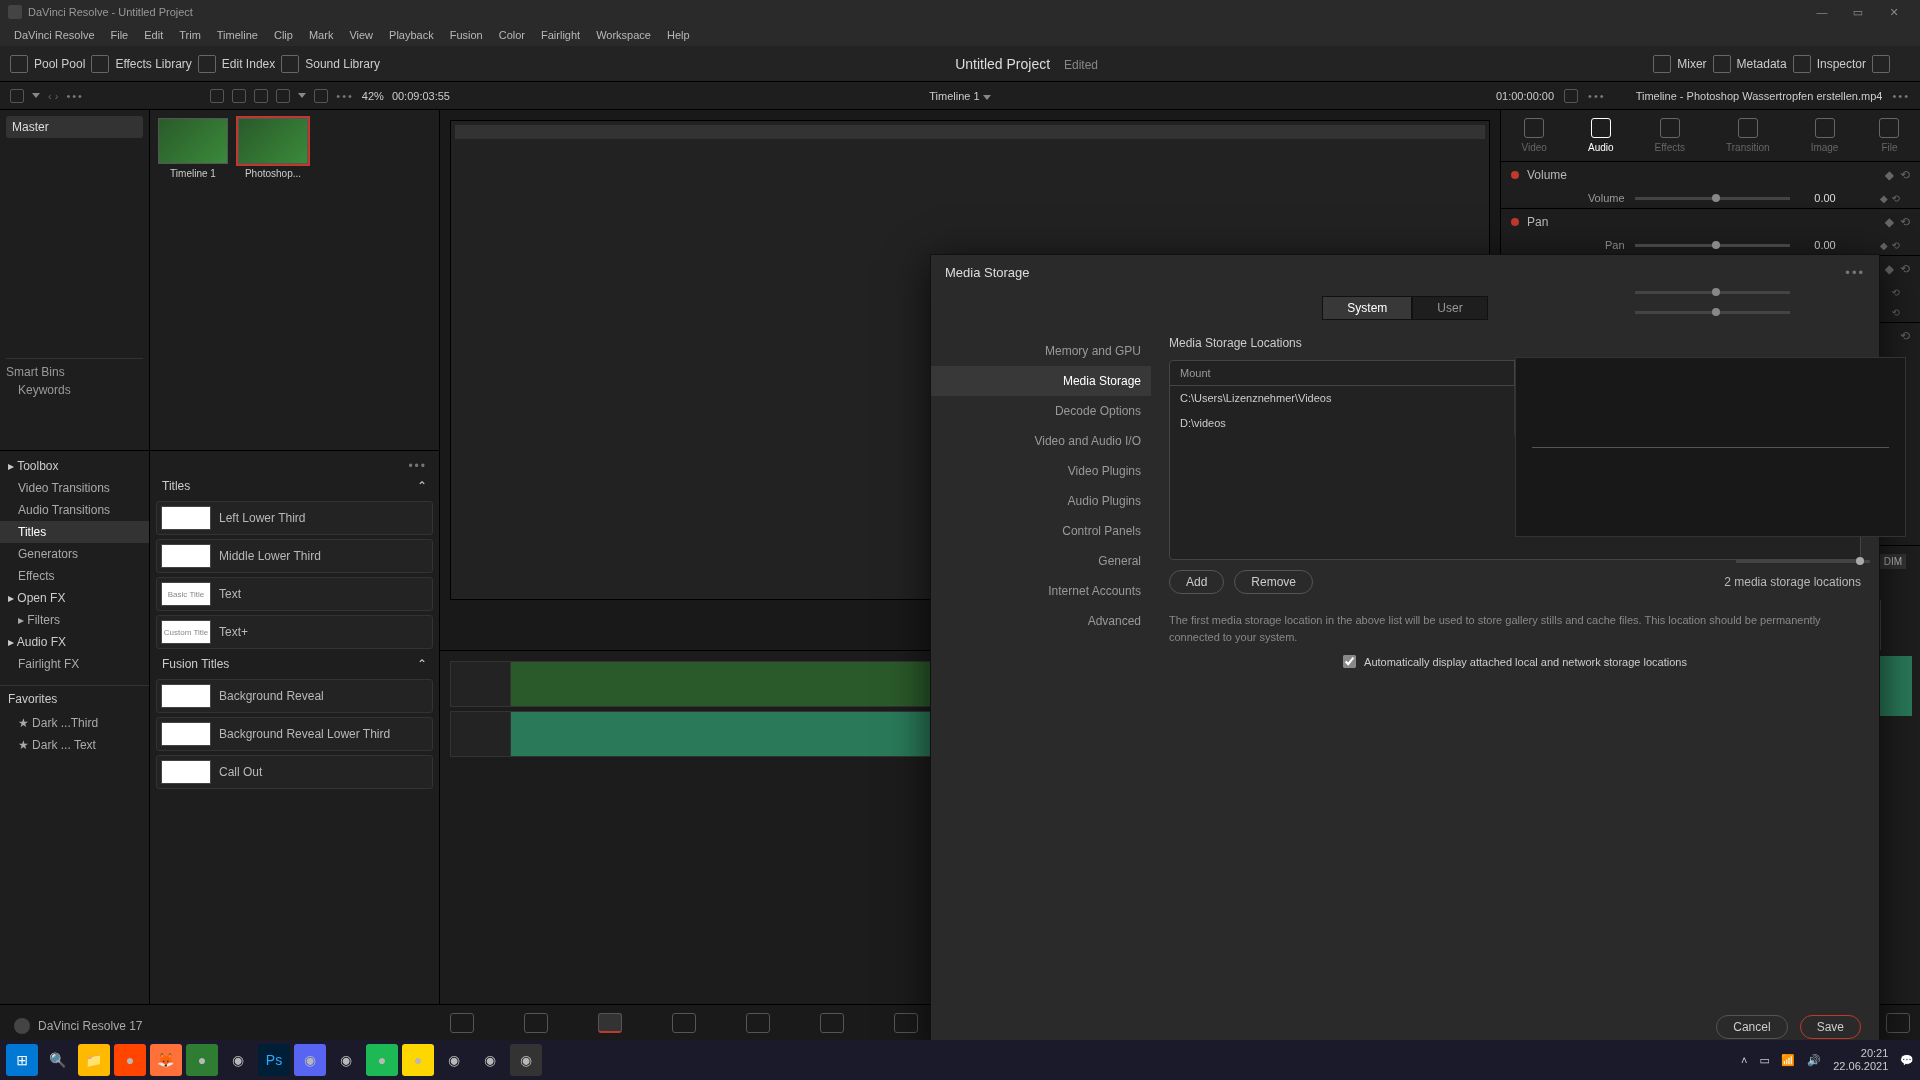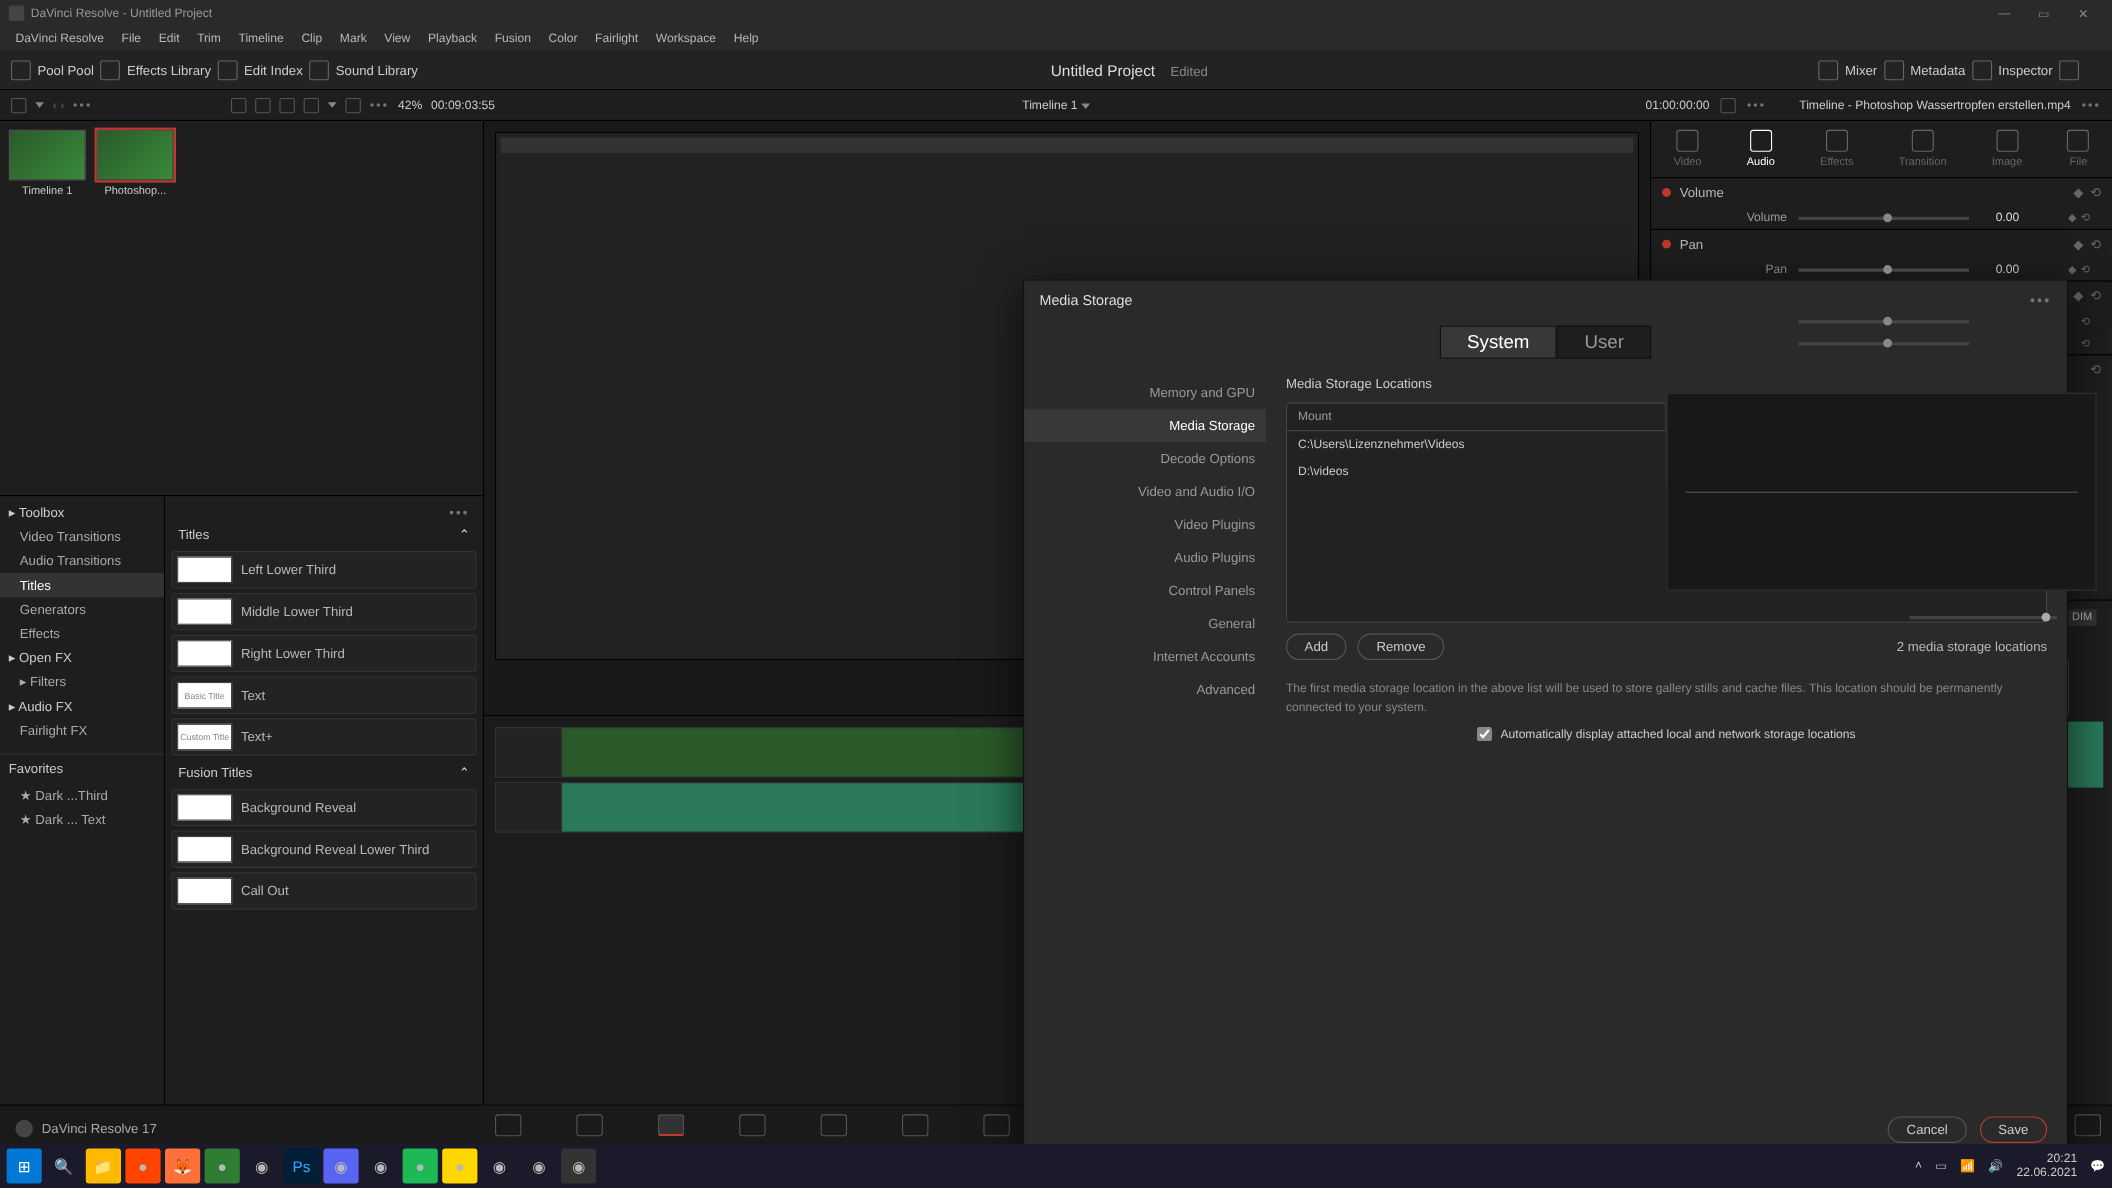--- a/index.html
+++ b/index.html
@@ -92,21 +92,21 @@
 .volbar { display:flex; align-items:center; gap:10px; padding:8px 14px; }
 .volbar .vslider { flex:1; height:3px; background:#444; position:relative; }
 .volbar .vslider .vknob { position:absolute; width:8px;height:8px;background:#aaa;border-radius:50%;top:-3px;left:90%; }
 .thumbs-strip { padding:8px; }
 .thumbs-strip .row { display:flex; gap:4px; }
 .thumbs-strip .th { width:90px; height:50px; background:linear-gradient(135deg,#2a5a2a,#3a8a3a); border:1px solid #444; }
 .thumbs-strip .wave { height:60px; background:#2a7a5a; margin-top:6px; }
 .modal { position:absolute; left:490px; top:144px; width:950px; height:800px; background:#2a2a2a; border:1px solid #111; box-shadow:0 8px 40px rgba(0,0,0,0.7); display:flex; flex-direction:column; }
 .modal-title { padding:10px 14px; color:#ddd; font-size:13px; display:flex; justify-content:space-between; }
 .modal-tabs { display:flex; justify-content:center; padding:6px 0; }
-.modal-tabs .mtab { padding:4px 24px; background:#1e1e1e; color:#999; cursor:pointer; font-size:17px; border:1px solid #111; }
+.modal-tabs .mtab { padding:4px 24px; background:#1e1e1e; color:#999; cursor:pointer; font-size:12px; border:1px solid #111; }
 .modal-tabs .mtab.active { background:#383838; color:#fff; }
 .modal-body { flex:1; display:flex; }
 .modal-side { width:220px; padding:10px 0; }
 .modal-side .sitem { padding:8px 10px; text-align:right; color:#999; cursor:pointer; font-size:12px; }
 .modal-side .sitem.active { background:#383838; color:#fff; }
 .modal-content { flex:1; padding:10px 18px; }
 .modal-content h4 { color:#ccc; font-weight:normal; font-size:12px; margin-bottom:10px; }
 .table-wrap { border:1px solid #444; border-radius:4px; height:200px; background:#222; }
 .table-wrap table { width:100%; border-collapse:collapse; font-size:11px; }
 .table-wrap th { text-align:left; padding:6px 10px; color:#999; border-bottom:1px solid #444; border-right:1px solid #444; font-weight:normal; }
@@ -232,20 +232,25 @@
     <span class="dots">•••</span>
     <span style="margin-left:20px;">Timeline - Photoshop Wassertropfen erstellen.mp4</span>
     <span class="dots">•••</span>
   </div>
 </div>
 
 <div class="main">
 
   <div class="leftcol">
     <div class="mediapool">
+      <div class="binlist">
+        <div class="bin">Master</div>
+        <div class="heading">Smart Bins</div>
+        <div style="padding:4px 12px;color:#999">Keywords</div>
+      </div>
       <div class="clips">
         <div class="clip">
             <div class="thumb"></div>
             <div class="lbl">Timeline 1</div>
           </div>
         <div class="clip sel">
             <div class="thumb"></div>
             <div class="lbl">Photoshop...</div>
           </div>
       </div>
@@ -275,24 +280,20 @@
             <span>Titles</span>
             <span>⌃</span>
           </div>
         <div class="fxitem">
             <div class="fxthumb"></div>
             <span>Left Lower Third</span>
           </div>
         <div class="fxitem">
             <div class="fxthumb"></div>
             <span>Middle Lower Third</span>
-          </div>
-        <div class="fxitem">
-            <div class="fxthumb"></div>
-            <span>Right Lower Third</span>
           </div>
         <div class="fxitem">
             <div class="fxthumb">Basic Title</div>
             <span>Text</span>
           </div>
         <div class="fxitem">
             <div class="fxthumb">Custom Title</div>
             <span>Text+</span>
           </div>
         <div class="sectionhead">

